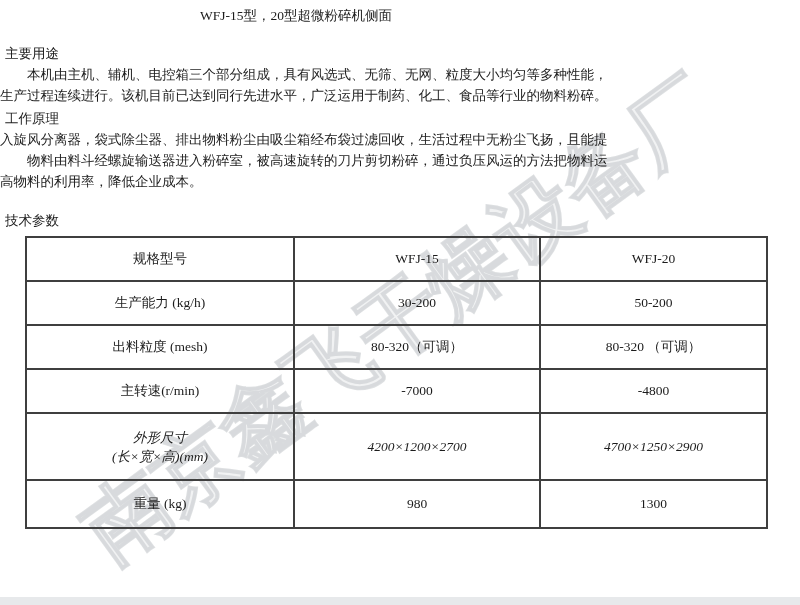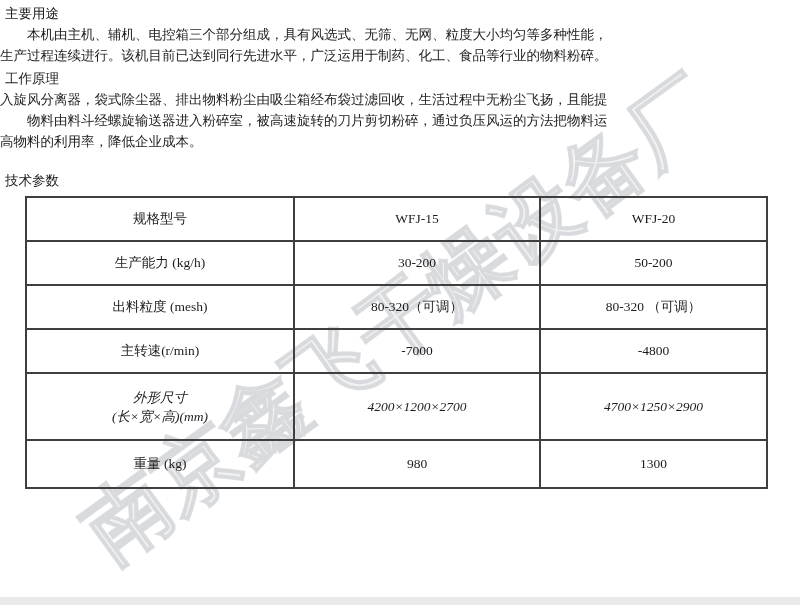--- a/index.html
+++ b/index.html
@@ -41,21 +41,21 @@
     width: 592px;
     text-align: center;
     font-size: 13.5px;
     line-height: 17px;
   }
   .sec-heading {
     margin-left: 5px;
     font-size: 13.5px;
     line-height: 16px;
   }
-  .h-usage     { margin-top: 6px; }
+  .h-usage     { margin-top: 22px; }
   .h-principle { margin-top: 5px; }
   .h-specs     { margin-top: 21px; }
   .para {
     margin-top: 2px;
     width: 596px;
     font-size: 13.5px;
   }
   .para .line {
     line-height: 21px;
     white-space: nowrap;
@@ -93,20 +93,21 @@
 </style>
 </head>
 <body>
 
 <div class="page">
 
   <div class="watermark">南京鑫飞干燥设备厂</div>
 
   <div class="content">
 
+    <div class="doc-title">WFJ-15型，20型超微粉碎机侧面</div>
 
     <div class="sec-heading h-usage">主要用途</div>
     <div class="para">
       <div class="line indent">本机由主机、辅机、电控箱三个部分组成，具有风选式、无筛、无网、粒度大小均匀等多种性能，</div>
       <div class="line">生产过程连续进行。该机目前已达到同行先进水平，广泛运用于制药、化工、食品等行业的物料粉碎。</div>
     </div>
 
     <div class="sec-heading h-principle">工作原理</div>
     <div class="para">
       <div class="line">入旋风分离器，袋式除尘器、排出物料粉尘由吸尘箱经布袋过滤回收，生活过程中无粉尘飞扬，且能提</div>

